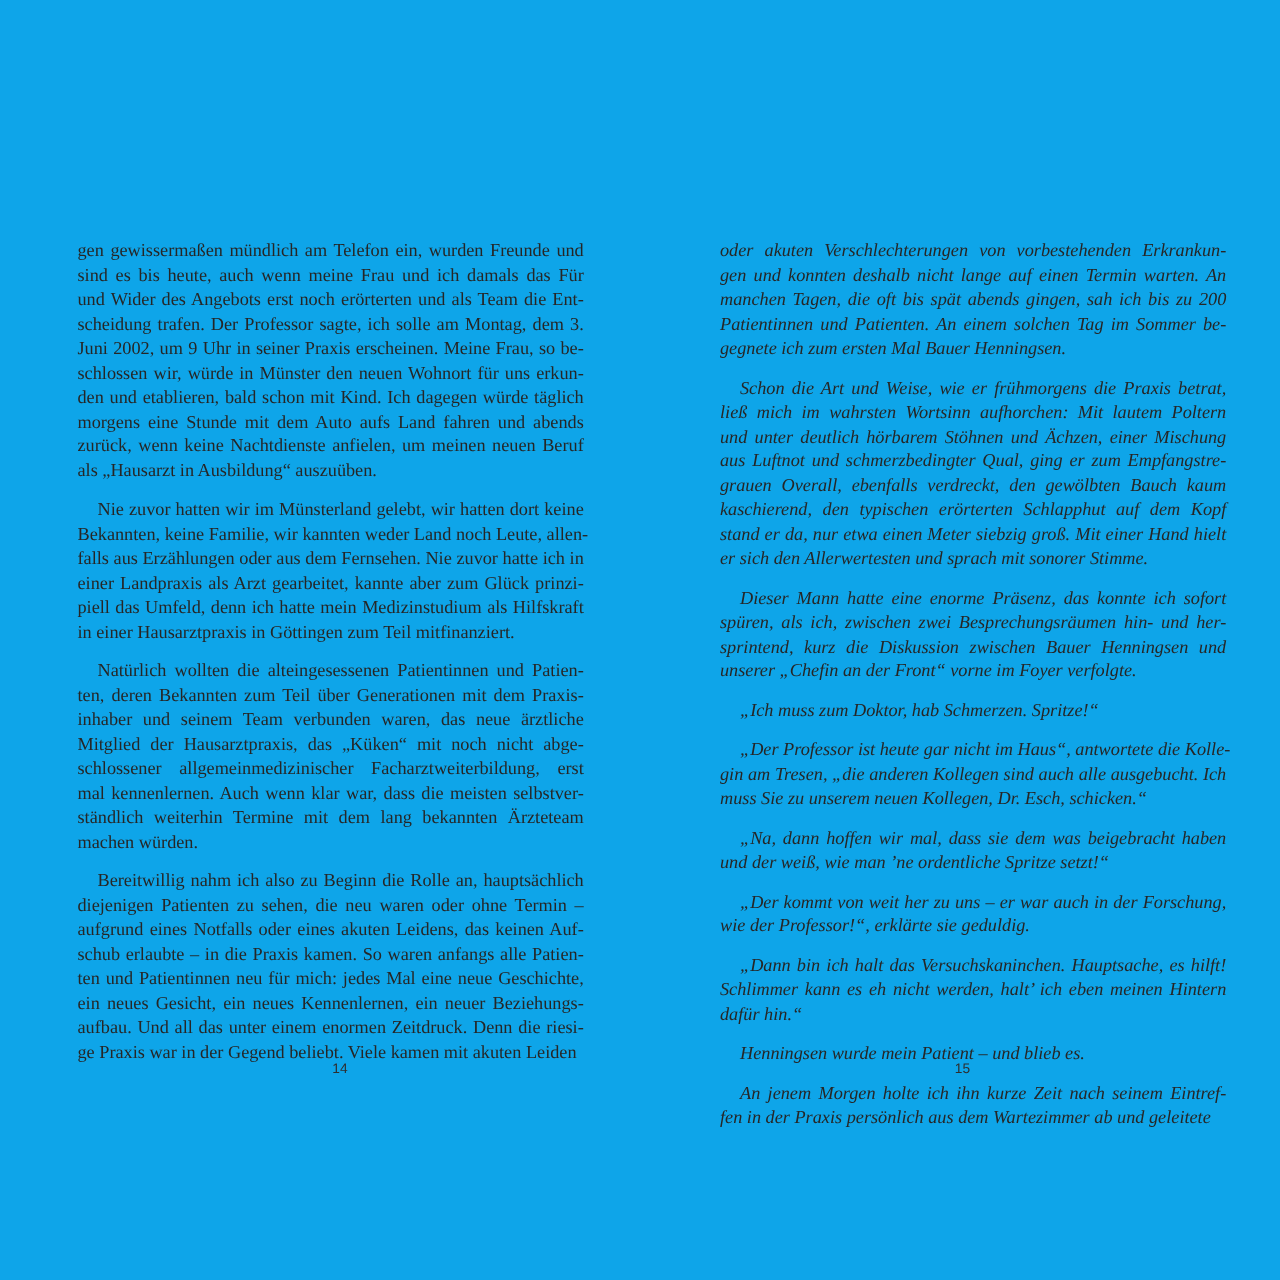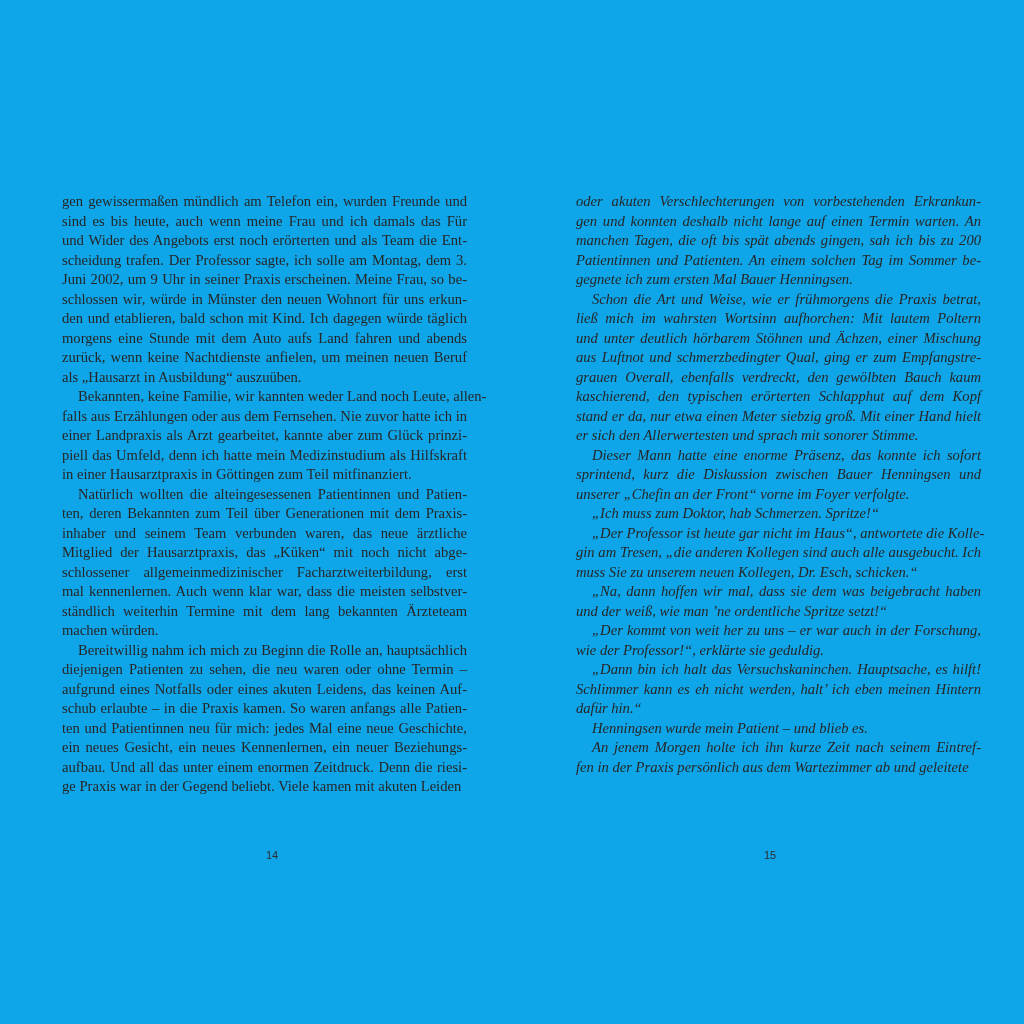--- a/index.html
+++ b/index.html
@@ -29,21 +29,21 @@
   #left-text  { left: 62px; }
   #right-text { left: 576px; font-style: italic; }
 
   .para { margin: 0; padding: 0; }
   .line {
     white-space: nowrap;
     text-align: justify;
     text-align-last: justify;
   }
   .para .line:last-child { text-align-last: left; }
-  .para.indent .line:first-child { text-indent: 16px; }
+  .para.indent .line:first-child { text-indent: 16px; margin-top: 12px; }
 
   .folio {
     position: absolute;
     top: 849px;
     width: 60px;
     text-align: center;
     font-family: "Liberation Sans", "DejaVu Sans", sans-serif;
     font-size: 11px;
     color: #2e2e2e;
   }
@@ -61,38 +61,39 @@
         <div class="line">und Wider des Angebots erst noch erörterten und als Team die Ent-</div>
         <div class="line">scheidung trafen. Der Professor sagte, ich solle am Montag, dem 3.</div>
         <div class="line">Juni 2002, um 9 Uhr in seiner Praxis erscheinen. Meine Frau, so be-</div>
         <div class="line">schlossen wir, würde in Münster den neuen Wohnort für uns erkun-</div>
         <div class="line">den und etablieren, bald schon mit Kind. Ich dagegen würde täglich</div>
         <div class="line">morgens eine Stunde mit dem Auto aufs Land fahren und abends</div>
         <div class="line">zurück, wenn keine Nachtdienste anfielen, um meinen neuen Beruf</div>
         <div class="line">als „Hausarzt in Ausbildung“ auszuüben.</div>
       </div>
       <div class="para indent">
+        <div class="line">Nie zuvor hatten wir im Münsterland gelebt, wir hatten dort keine</div>
         <div class="line">Bekannten, keine Familie, wir kannten weder Land noch Leute, allen-</div>
         <div class="line">falls aus Erzählungen oder aus dem Fernsehen. Nie zuvor hatte ich in</div>
         <div class="line">einer Landpraxis als Arzt gearbeitet, kannte aber zum Glück prinzi-</div>
         <div class="line">piell das Umfeld, denn ich hatte mein Medizinstudium als Hilfskraft</div>
         <div class="line">in einer Hausarztpraxis in Göttingen zum Teil mitfinanziert.</div>
       </div>
       <div class="para indent">
         <div class="line">Natürlich wollten die alteingesessenen Patientinnen und Patien-</div>
         <div class="line">ten, deren Bekannten zum Teil über Generationen mit dem Praxis-</div>
         <div class="line">inhaber und seinem Team verbunden waren, das neue ärztliche</div>
         <div class="line">Mitglied der Hausarztpraxis, das „Küken“ mit noch nicht abge-</div>
         <div class="line">schlossener allgemeinmedizinischer Facharztweiterbildung, erst</div>
         <div class="line">mal kennenlernen. Auch wenn klar war, dass die meisten selbstver-</div>
         <div class="line">ständlich weiterhin Termine mit dem lang bekannten Ärzteteam</div>
         <div class="line">machen würden.</div>
       </div>
       <div class="para indent">
-        <div class="line">Bereitwillig nahm ich mich zu Beginn die Rolle an, hauptsächlich</div>
+        <div class="line">Bereitwillig nahm ich also zu Beginn die Rolle an, hauptsächlich</div>
         <div class="line">diejenigen Patienten zu sehen, die neu waren oder ohne Termin –</div>
         <div class="line">aufgrund eines Notfalls oder eines akuten Leidens, das keinen Auf-</div>
         <div class="line">schub erlaubte – in die Praxis kamen. So waren anfangs alle Patien-</div>
         <div class="line">ten und Patientinnen neu für mich: jedes Mal eine neue Geschichte,</div>
         <div class="line">ein neues Gesicht, ein neues Kennenlernen, ein neuer Beziehungs-</div>
         <div class="line">aufbau. Und all das unter einem enormen Zeitdruck. Denn die riesi-</div>
         <div class="line">ge Praxis war in der Gegend beliebt. Viele kamen mit akuten Leiden</div>
       </div>
     </div>
   <div id="right-text" class="text-block">
@@ -108,20 +109,21 @@
         <div class="line">ließ mich im wahrsten Wortsinn aufhorchen: Mit lautem Poltern</div>
         <div class="line">und unter deutlich hörbarem Stöhnen und Ächzen, einer Mischung</div>
         <div class="line">aus Luftnot und schmerzbedingter Qual, ging er zum Empfangstre-</div>
         <div class="line">grauen Overall, ebenfalls verdreckt, den gewölbten Bauch kaum</div>
         <div class="line">kaschierend, den typischen erörterten Schlapphut auf dem Kopf</div>
         <div class="line">stand er da, nur etwa einen Meter siebzig groß. Mit einer Hand hielt</div>
         <div class="line">er sich den Allerwertesten und sprach mit sonorer Stimme.</div>
       </div>
       <div class="para indent">
         <div class="line">Dieser Mann hatte eine enorme Präsenz, das konnte ich sofort</div>
+        <div class="line">spüren, als ich, zwischen zwei Besprechungsräumen hin- und her-</div>
         <div class="line">sprintend, kurz die Diskussion zwischen Bauer Henningsen und</div>
         <div class="line">unserer „Chefin an der Front“ vorne im Foyer verfolgte.</div>
       </div>
       <div class="para indent">
         <div class="line">„Ich muss zum Doktor, hab Schmerzen. Spritze!“</div>
       </div>
       <div class="para indent">
         <div class="line">„Der Professor ist heute gar nicht im Haus“, antwortete die Kolle-</div>
         <div class="line">gin am Tresen, „die anderen Kollegen sind auch alle ausgebucht. Ich</div>
         <div class="line">muss Sie zu unserem neuen Kollegen, Dr. Esch, schicken.“</div>

